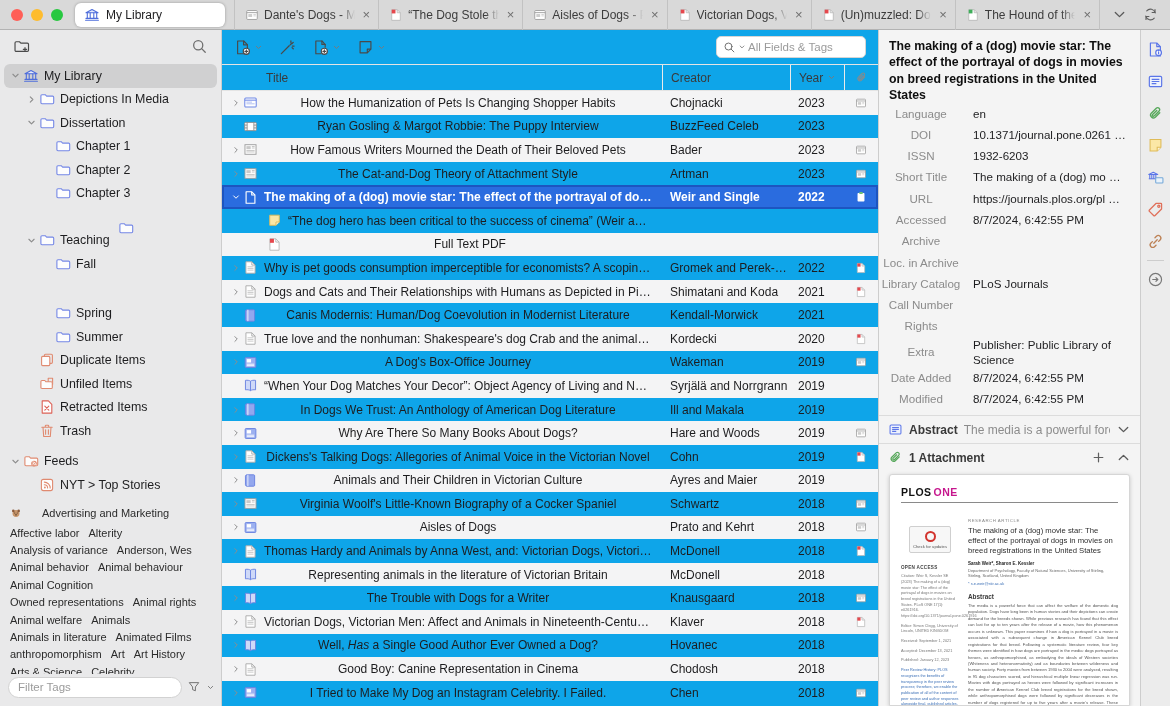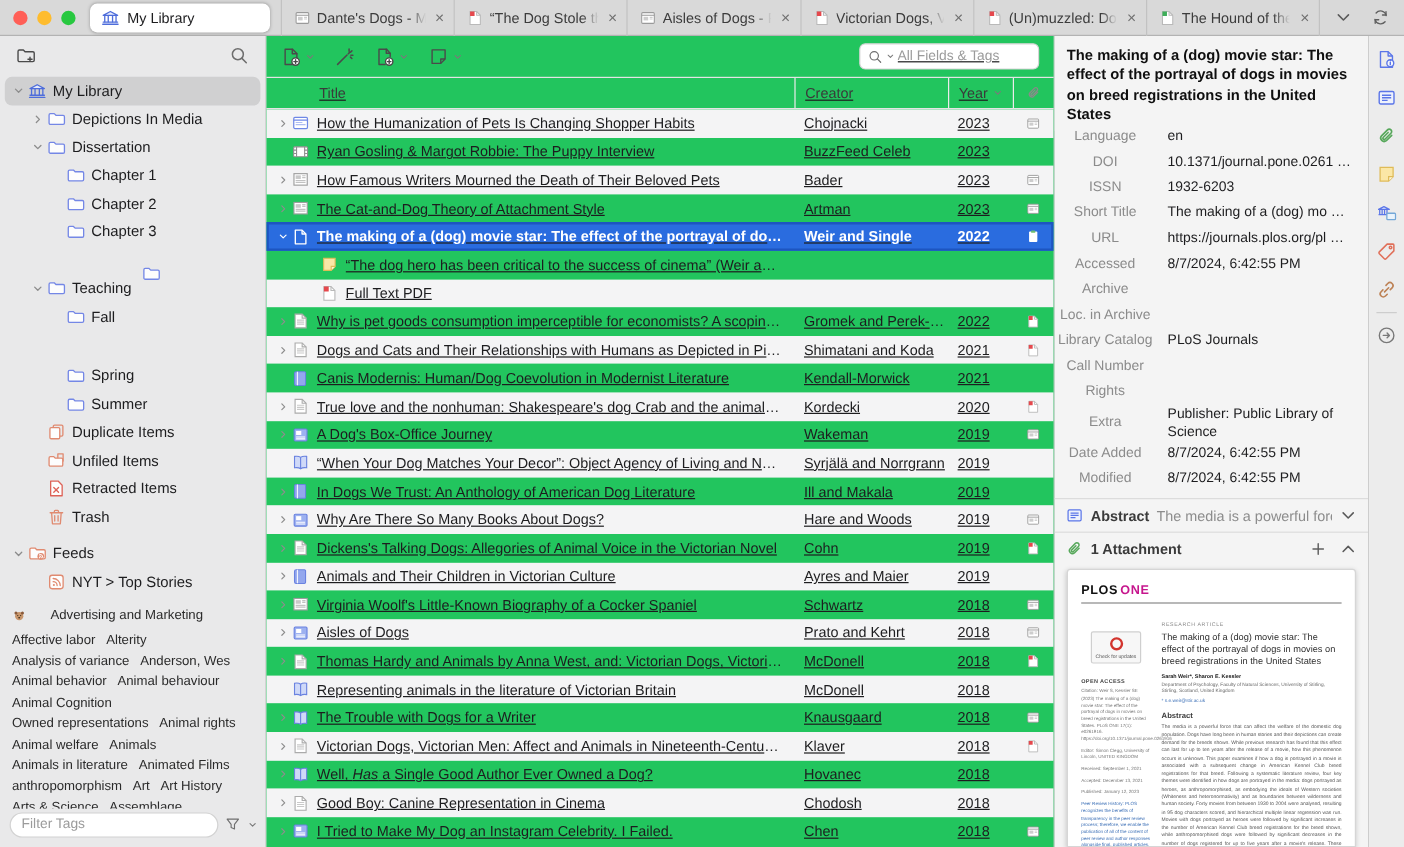--- a/index.html
+++ b/index.html
@@ -45,21 +45,21 @@
   .tag { display:inline-flex; align-items:center; gap:20px; margin-right:9px; white-space:nowrap; }
   .tag .i { width:12px; height:12px; }
 
   .filter-bar { flex:0 0 32px; display:flex; align-items:center; gap:5px; padding:2px 8px 8px 8px; }
   .filter-input { flex:1; height:21px; border:1px solid #d2d2d2; border-radius:11px; background:#fff; font-size:11.5px; padding:0 9px; color:#333; outline:none; font-family:inherit; }
   .filter-input::placeholder { color:#9b9b9b; }
   .filter-bar .i { width:14px; height:14px; }
   .filter-bar .i.small { width:9px; height:9px; }
 
   
-  .center { flex:1; min-width:0; display:flex; flex-direction:column; background:#22c55e; border-right:1px solid #cdcdcd;text-decoration:underline; }
+  .center { flex:1; min-width:0; display:flex; flex-direction:column; background:#0ea5e9; border-right:1px solid #cdcdcd; }
   .c-toolbar { flex:0 0 34px; display:flex; align-items:center; padding:0 12px; gap:16px; }
   .tool-group { display:flex; align-items:center; gap:3px; }
   .tool-group .i { width:17px; height:17px; }
   .tool-group .i.small { width:9px; height:9px; }
   .search-box { margin-left:auto; width:150px; height:22px; border:1px solid #d5d5d5; border-radius:5px; display:flex; align-items:center; padding:0 6px; gap:2px; background:#fff; }
   .search-box .i { width:13px; height:13px; }
   .search-box .i.small { width:8px; height:8px; }
   .search-input { flex:1; min-width:0; border:none; outline:none; font-size:11.5px; color:#333; font-family:inherit; background:transparent; }
   .search-input::placeholder { color:#9b9b9b; }
 
@@ -73,21 +73,21 @@
 
   .rows { flex:1; overflow:hidden; }
   .row { height:23.6px; display:flex; align-items:center; font-size:12px; color:#1d1d1f; }
   .row.odd { background:#f4f4f5; }
   .row.selected { background:#2a6cdf; color:#fff; font-weight:600; box-shadow:inset 0 0 0 2px #1d55c0; }
   .row .exp { width:15px; height:15px; margin-left:6px; flex:none; display:flex; align-items:center; justify-content:center; }
   .row .exp svg { width:10px; height:10px; }
   .row.selected .exp svg path { stroke:#fff; }
   .row .ticon { width:15px; height:15px; margin-right:6px; }
   .row.sub { padding-left:24px; }
-  .cell-title { flex:1; min-width:0; white-space:nowrap; overflow:hidden; text-overflow:ellipsis; padding-right:10px; }
+  .cell-title { flex:1; min-width:0; white-space:nowrap; overflow:hidden; text-overflow:ellipsis; padding-right:10px;text-align:center; }
   .cell-creator { width:128px; flex:none; padding-left:8px; white-space:nowrap; overflow:hidden; text-overflow:ellipsis; }
   .cell-year { width:54px; flex:none; padding-left:8px; }
   .cell-attach { width:34px; flex:none; display:flex; align-items:center; justify-content:center; }
   .cell-attach .i { width:12px; height:12px; }
 
   
   .itempane { width:262px; flex:none; background:#f4f4f4; display:flex; flex-direction:column; min-height:0; border-right:1px solid #cdcdcd; }
   .ip-title { position:relative; z-index:2; background:#f4f4f4; padding:8px 10px 6px; font-size:12.3px; font-weight:700; line-height:1.33; color:#0f0f0f; }
   .ip-fields { position:relative; z-index:1; overflow:hidden; padding-right:6px; }
   .f-row { display:flex; min-height:21.3px; align-items:center; font-size:11.6px; }
@@ -478,21 +478,21 @@
             <span>Animated Films</span>
           </span><span class="tag">
             <span>anthropomorphism</span>
           </span><span class="tag">
             <span>Art</span>
           </span><span class="tag">
             <span>Art History</span>
           </span><span class="tag">
             <span>Arts &amp; Science</span>
           </span><span class="tag">
-            <span>Assemblage</span>
+            <span>Celebrity</span>
           </span><span class="tag">
             <span>Babyfication of dogs</span>
           </span></div>
       <div class="filter-bar">
         <input class="filter-input" placeholder="Filter Tags" style="">
         <span class="i">
             <svg viewBox="0 0 16 16" fill="none" stroke="#6f6f6f" stroke-width="1.1" stroke-linejoin="round">
               <path d="M2.6 3h10.8L9.6 7.9v4.4L6.4 11V7.9z"></path>
             </svg>
           </span>

